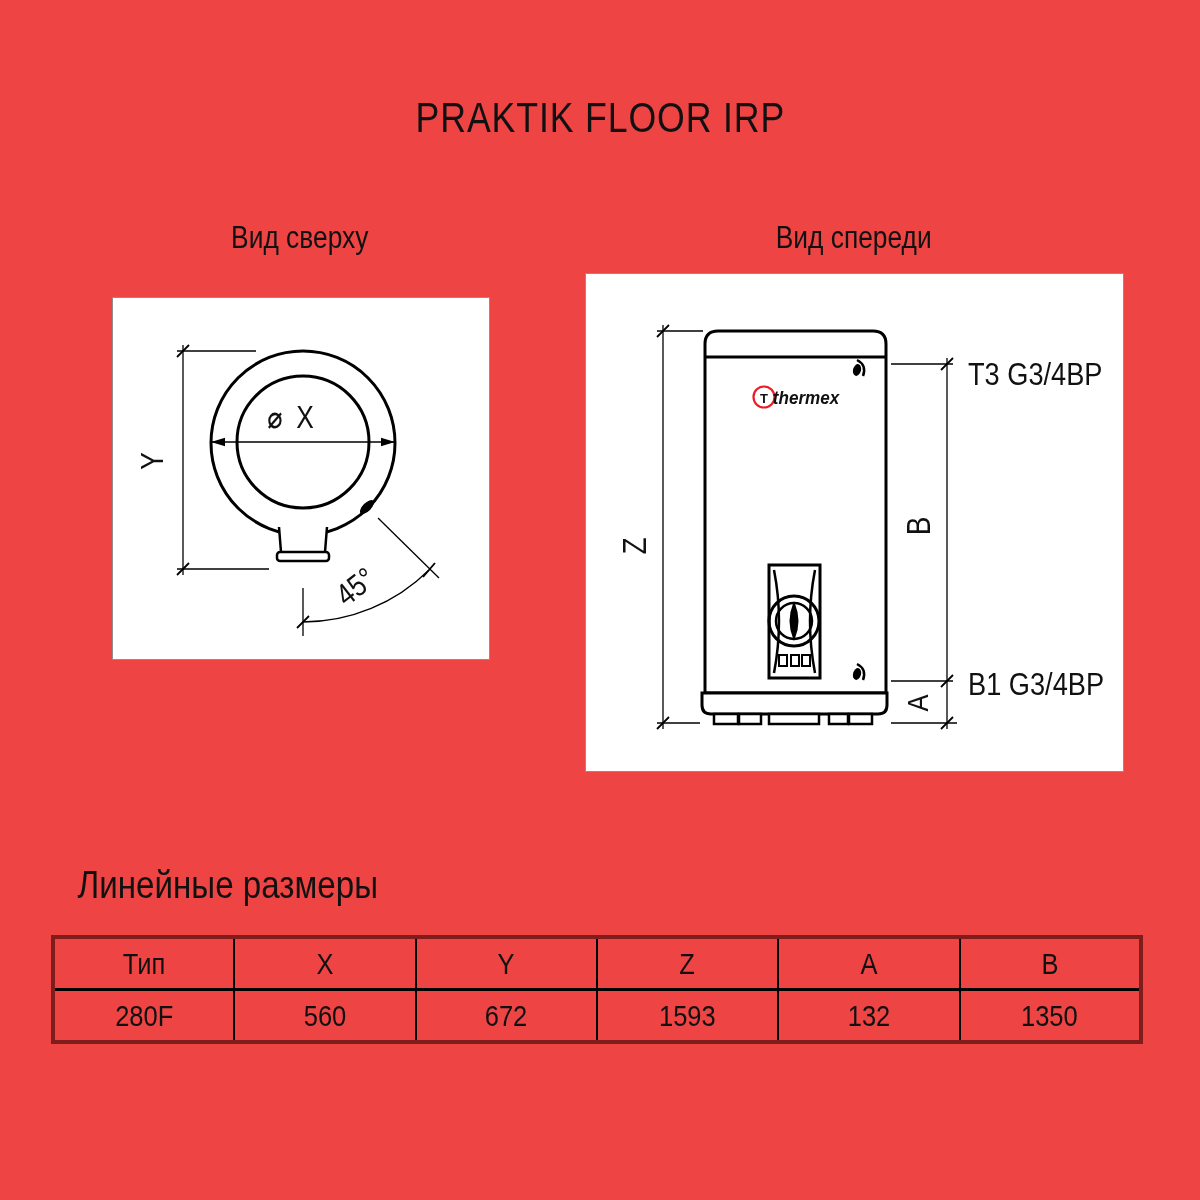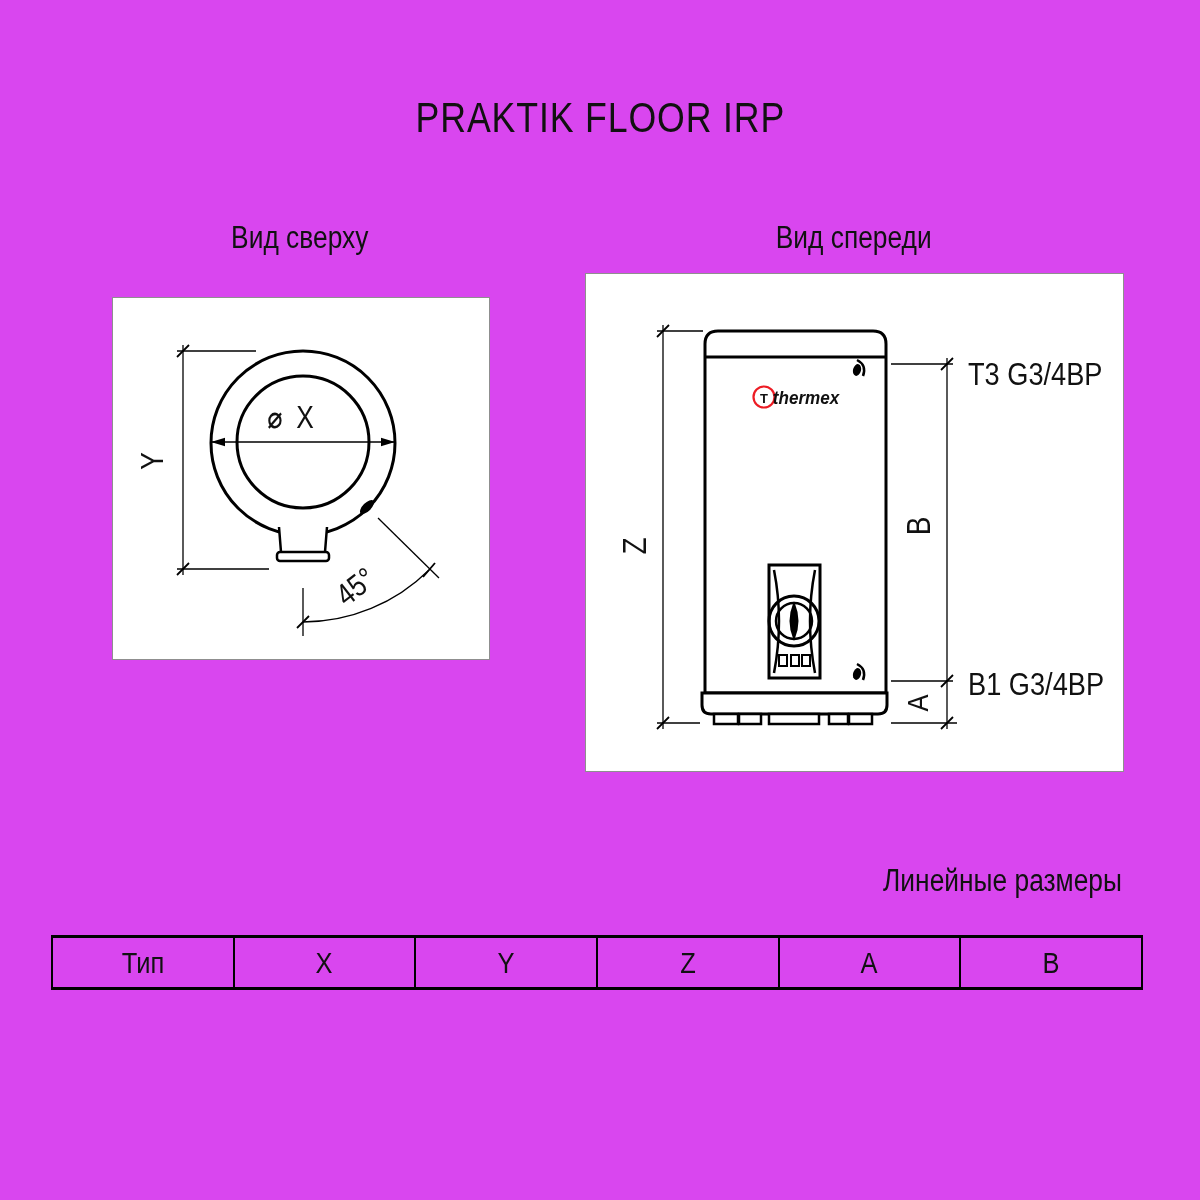--- a/index.html
+++ b/index.html
@@ -1,27 +1,27 @@
 <!DOCTYPE html>
 <html><head>
 <meta charset="utf-8">
 <style>
   html,body{margin:0;padding:0;background:#ffffff;}
-  .page{position:relative;width:1200px;height:1200px;background:#d946ef;overflow:hidden;
+  .page{position:relative;width:1200px;height:1200px;background:#ef4444;overflow:hidden;
         font-family:"Liberation Sans","DejaVu Sans",sans-serif;color:#111;text-decoration:underline;}
   .cond{display:inline-block;transform:scaleX(.85);transform-origin:center;white-space:nowrap;}
   .title{position:absolute;left:0;top:94px;width:1200px;text-align:center;
          font-size:42px;font-weight:500;letter-spacing:1px;margin:0;}
   .vlabel{position:absolute;top:220px;text-align:center;font-size:31px;}
   .frame{position:absolute;border:1px solid #8f8f8f;background:#fff;}
   svg{display:block;}
   svg text{font-family:"Liberation Sans","DejaVu Sans",sans-serif;fill:#111;}
-  .tbl-title{position:absolute;left:51px;top:863px;width:1092px;text-align:right;font-size:31px;}
+  .tbl-title{position:absolute;left:51px;top:863px;width:1092px;text-align:left;font-size:39px;}
   table.dims{position:absolute;left:51px;top:935px;width:1092px;border-collapse:collapse;
-             table-layout:fixed;border:1px solid #7f1d1d;font-size:30px;}
+             table-layout:fixed;border:4px solid #7f1d1d;font-size:30px;}
   table.dims td,table.dims th{border:2px solid #000;border-top-width:3px;border-bottom-width:3px;
              height:49px;text-align:center;vertical-align:middle;font-weight:400;padding:0;}
 </style>
 </head>
 <body>
 
 <div class="page">
 
   <h1 class="title"><span class="cond">PRAKTIK FLOOR IRP</span></h1>
 
@@ -147,16 +147,24 @@
   <table class="dims">
     <tbody>
         <tr>
       <th><span class="cond">Тип</span></th>
       <th><span class="cond">X</span></th>
       <th><span class="cond">Y</span></th>
       <th><span class="cond">Z</span></th>
       <th><span class="cond">A</span></th>
       <th><span class="cond">B</span></th>
     </tr>
+    <tr>
+      <td><span class="cond">280F</span></td>
+      <td><span class="cond">560</span></td>
+      <td><span class="cond">672</span></td>
+      <td><span class="cond">1593</span></td>
+      <td><span class="cond">132</span></td>
+      <td><span class="cond">1350</span></td>
+    </tr>
   </tbody>
     </table>
 
 </div>
 
 </body></html>

